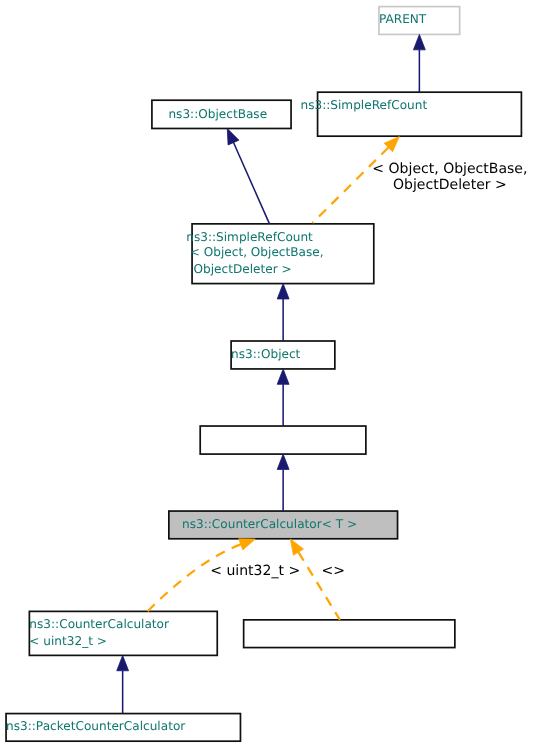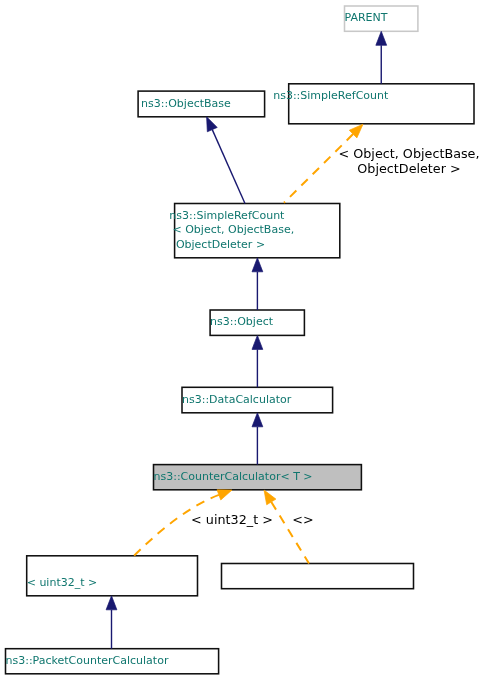--- a/index.html
+++ b/index.html
@@ -50,37 +50,35 @@
       <path stroke="#ffa500" fill="none" d="M271.31,501.94L309,563.5" stroke-width="2" stroke-dasharray="9,7"></path>
       <path d="M264,490L275.92,499.12L266.70,504.76Z" fill="#ffa500" stroke="#ffa500" stroke-width="0.7"></path>
     </svg>
 <div class="node" style="left: 344.5px; top: 6px; width: 73.4px; height: 25.3px;">
       <span class="lbl" style="position: absolute; left: 0px; top: 5.4px; width: 73.4px; margin-left: 0px;">PARENT</span>
     </div>
     <div class="node" style="left: 288.7px; top: 83.8px; width: 185.3px; height: 40px;">
       <span class="lbl" style="position: absolute; left: 0px; top: 5.5px; width: 185.3px; margin-left: -15.5px;">ns3::SimpleRefCount</span>
     </div>
     <div class="node" style="left: 138.1px; top: 91.1px; width: 126.5px; height: 25.7px;">
-      <span class="lbl" style="position: absolute; left: 0px; top: 5.6px; width: 126.5px; margin-left: 3px;">ns3::ObjectBase</span>
+      <span class="lbl" style="position: absolute; left: 0px; top: 5.6px; width: 126.5px; margin-left: 15px;">ns3::ObjectBase</span>
     </div>
     <div class="node" style="left: 174.6px; top: 203.5px; width: 165.2px; height: 54.3px;">
       <span class="lbl" style="position: absolute; left: 0px; top: 5.4px; width: 165.2px; margin-left: -5.3px;">ns3::SimpleRefCount</span>
       <span class="lbl" style="position: absolute; left: 0px; top: 19.9px; width: 165.2px; margin-left: -2.1px;">&lt; Object, ObjectBase,</span>
       <span class="lbl" style="position: absolute; left: 0px; top: 34.4px; width: 165.2px; margin-left: 1.3px;">ObjectDeleter &gt;</span>
     </div>
     <div class="node" style="left: 210.1px; top: 310px; width: 111px; height: 25.4px;">
       <span class="lbl" style="position: absolute; left: 0px; top: 5.45px; width: 94.3px; margin-left: 0px;">ns3::Object</span>
     </div>
-    <div class="node" style="left: 182px; top: 387.3px; width: 150.6px; height: 25.5px;">
-      <span class="lbl" style="position: absolute; left: 0px; top: 5.5px; width: 150.6px; margin-left: 0px;">ns3::DataCalculator</span>
-    </div>
     <div class="node" style="left: 153.5px; top: 464.6px; width: 207.9px; height: 25.2px;">
-      <span class="lbl" style="position: absolute; left: 0px; top: 5.35px; width: 207.9px; margin-left: 0px;">ns3::CounterCalculator&lt; T &gt;</span>
+      <span class="lbl" style="position: absolute; left: 0px; top: 5.35px; width: 207.9px; margin-left: 12px;">ns3::CounterCalculator&lt; T &gt;</span>
     </div>
     <div class="node" style="left: 26.7px; top: 555.8px; width: 170.8px; height: 40px;">
+      <span class="lbl" style="position: absolute; left: 0px; top: 5.5px; width: 170.8px; margin-left: 0px;">ns3::CounterCalculator</span>
       <span class="lbl" style="position: absolute; left: 0px; top: 20px; width: 170.8px; margin-left: 0px;">&lt; uint32_t &gt;</span>
     </div>
     <div class="node" style="left: 5.5px; top: 648.7px; width: 213.1px; height: 16px;">
       <span class="lbl" style="position: absolute; left: 0px; top: 5.3px; width: 213.1px; margin-left: 0px;">ns3::PacketCounterCalculator</span>
     </div>
     <div class="elabel" style="left: 209px; top: 147px; width: 400px;">&lt; Object, ObjectBase,
 ObjectDeleter &gt;</div>
     <div class="elabel" style="left: 32px; top: 513px; width: 400px;">&lt; uint32_t &gt;</div>
     <div class="elabel" style="left: 103px; top: 513px; width: 400px;">&lt;&gt;</div>
   </div>

